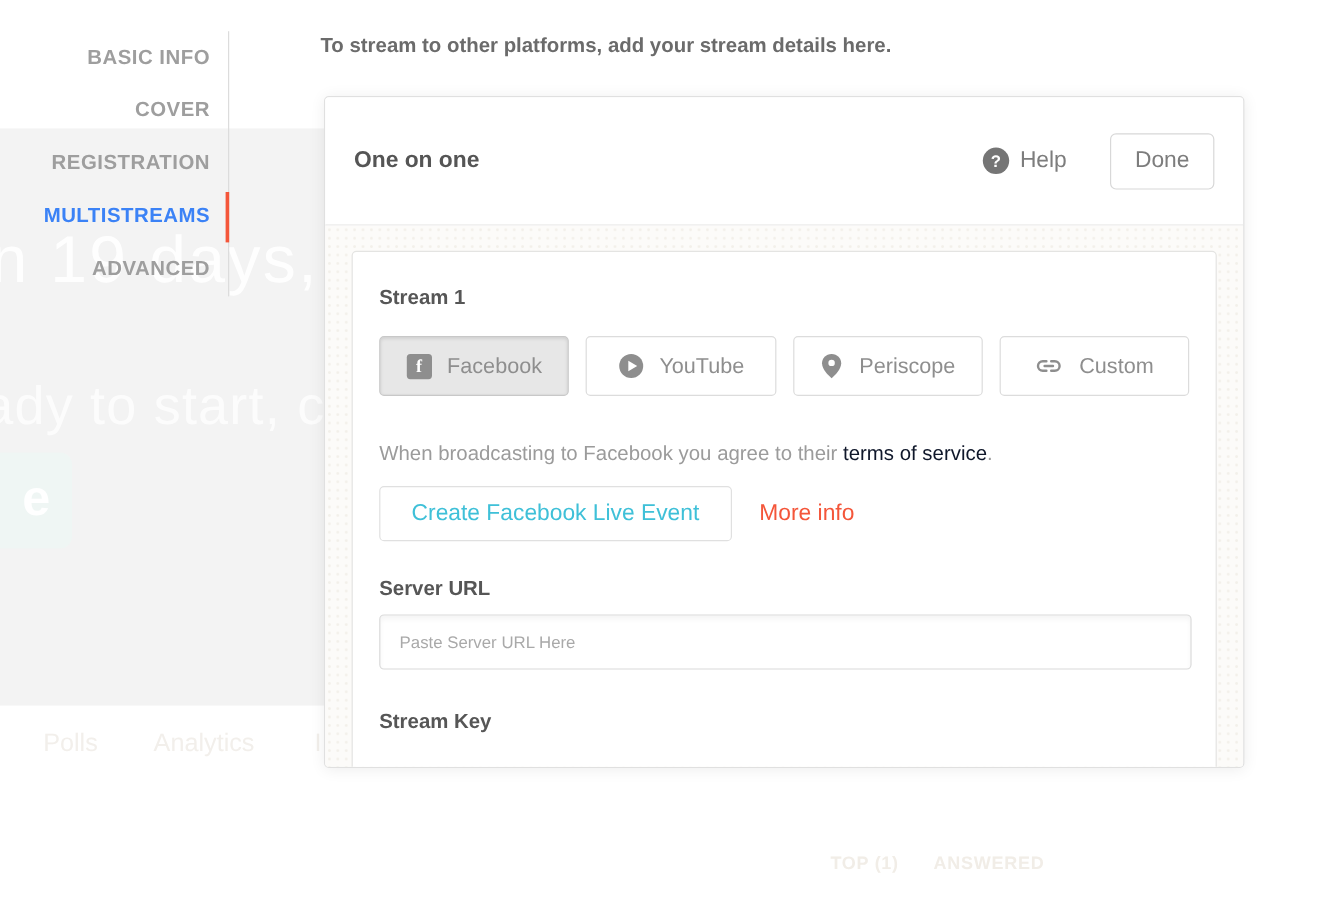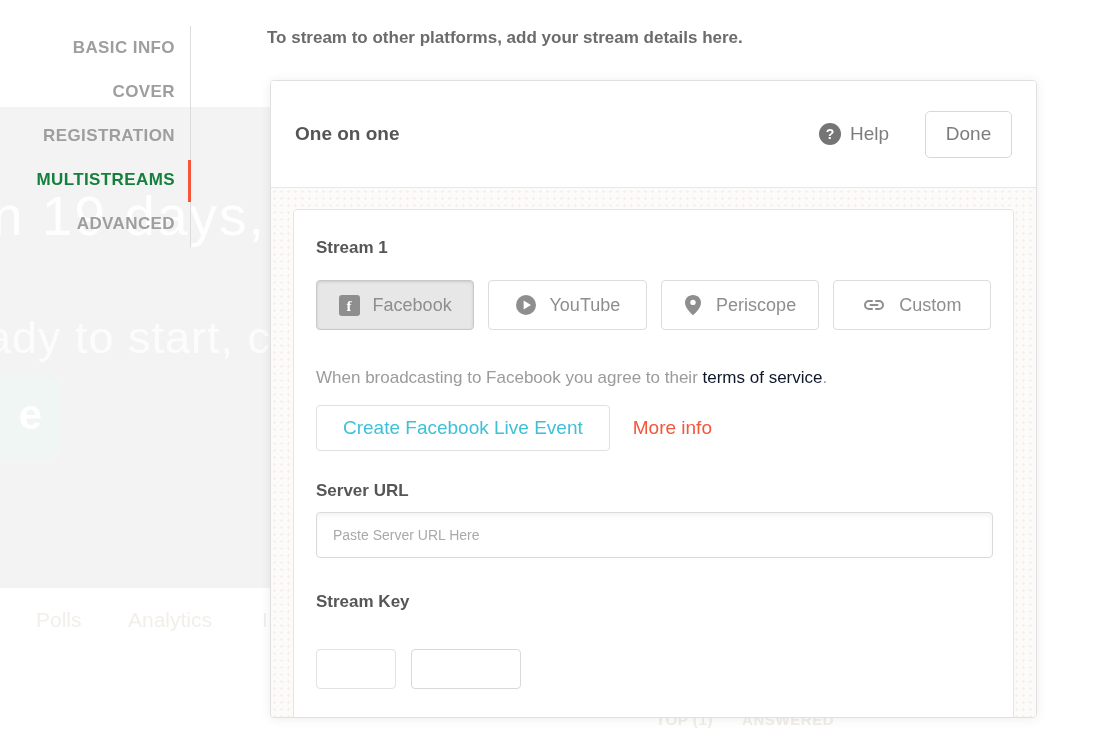--- a/index.html
+++ b/index.html
@@ -9,35 +9,35 @@
 
   
   .gray-band { position:absolute; left:0; top:107px; width:300px; height:481px; background:#f3f3f3; }
   .bg-frag { position:absolute; white-space:nowrap; pointer-events:none; }
   .bg-countdown { left:-8px; top:184px; font-size:55px; font-weight:300; color:rgba(255,255,255,0.92); letter-spacing:2px; }
   .bg-ready { left:-14px; top:312px; font-size:45px; font-weight:300; color:rgba(255,255,255,0.75); letter-spacing:1px; }
   .bg-teal-btn { position:absolute; left:-32px; top:377px; width:92px; height:80px; background:#eff6f4;
                  border-radius:10px; }
   .bg-teal-btn span { position:absolute; right:18px; top:14px; font-size:42px; font-weight:700; color:rgba(255,255,255,0.95); }
   .bg-tab { top:608px; font-size:21px; color:#f2efeb; }
-  .bg-bottom-label { top:711px; font-size:15px; font-weight:700; color:#f1ede7; letter-spacing:0.6px; }
+  .bg-bottom-label { top:711px; font-size:15px; font-weight:700; color:#f1ede7; letter-spacing:0.6px;margin-left:36px; }
 
   
   .side-nav { position:absolute; left:0; top:38px; width:175px; text-align:right; z-index:4; }
   .side-item { display:block; width:100%; margin-bottom:24px; font-size:17px; font-weight:600;
                color:#9e9e9e; letter-spacing:0.4px; line-height:20px; cursor:pointer; }
-  .side-item.active { color:#15803d; font-weight:700; }
+  .side-item.active { color:#3b82f6; font-weight:700; }
   .nav-divider { position:absolute; left:190px; top:26px; width:1px; height:221px; background:#dcdcdc; z-index:3; }
   .nav-active-bar { position:absolute; left:188px; top:160px; width:3px; height:42px; background:#f4563a; z-index:5; }
 
   .page-desc { position:absolute; left:267px; top:28px; width:620px; font-size:17px; font-weight:700;
                color:#6b6b6b; z-index:4; }
 
   
-  .modal { position:absolute; left:270px; top:80px; width:767px; height:638px; background:#fff;
+  .modal { position:absolute; left:270px; top:80px; width:767px; height:560px; background:#fff;
            border:1px solid #e0e0e0; border-radius:4px; box-shadow:0 1px 12px rgba(0,0,0,0.07);
            overflow:hidden; z-index:10; }
   .modal-header { height:107px; background:#fff; border-bottom:1px solid #e8e8e6;
                   display:flex; align-items:center; padding:0 24px; }
   .modal-title { font-size:19px; font-weight:700; color:#555; flex:1; }
   .help-group { display:flex; align-items:center; gap:9px; cursor:pointer; }
   .q-icon { width:22px; height:22px; border-radius:50%; background:#757575; color:#fff;
             font-size:14px; font-weight:700; display:flex; align-items:center; justify-content:center; }
   .help-label { font-size:19px; color:#7d7d7d; }
   .done-btn { margin-left:36px; width:87px; height:47px; background:#fff; border:1px solid #d8d8d8;

